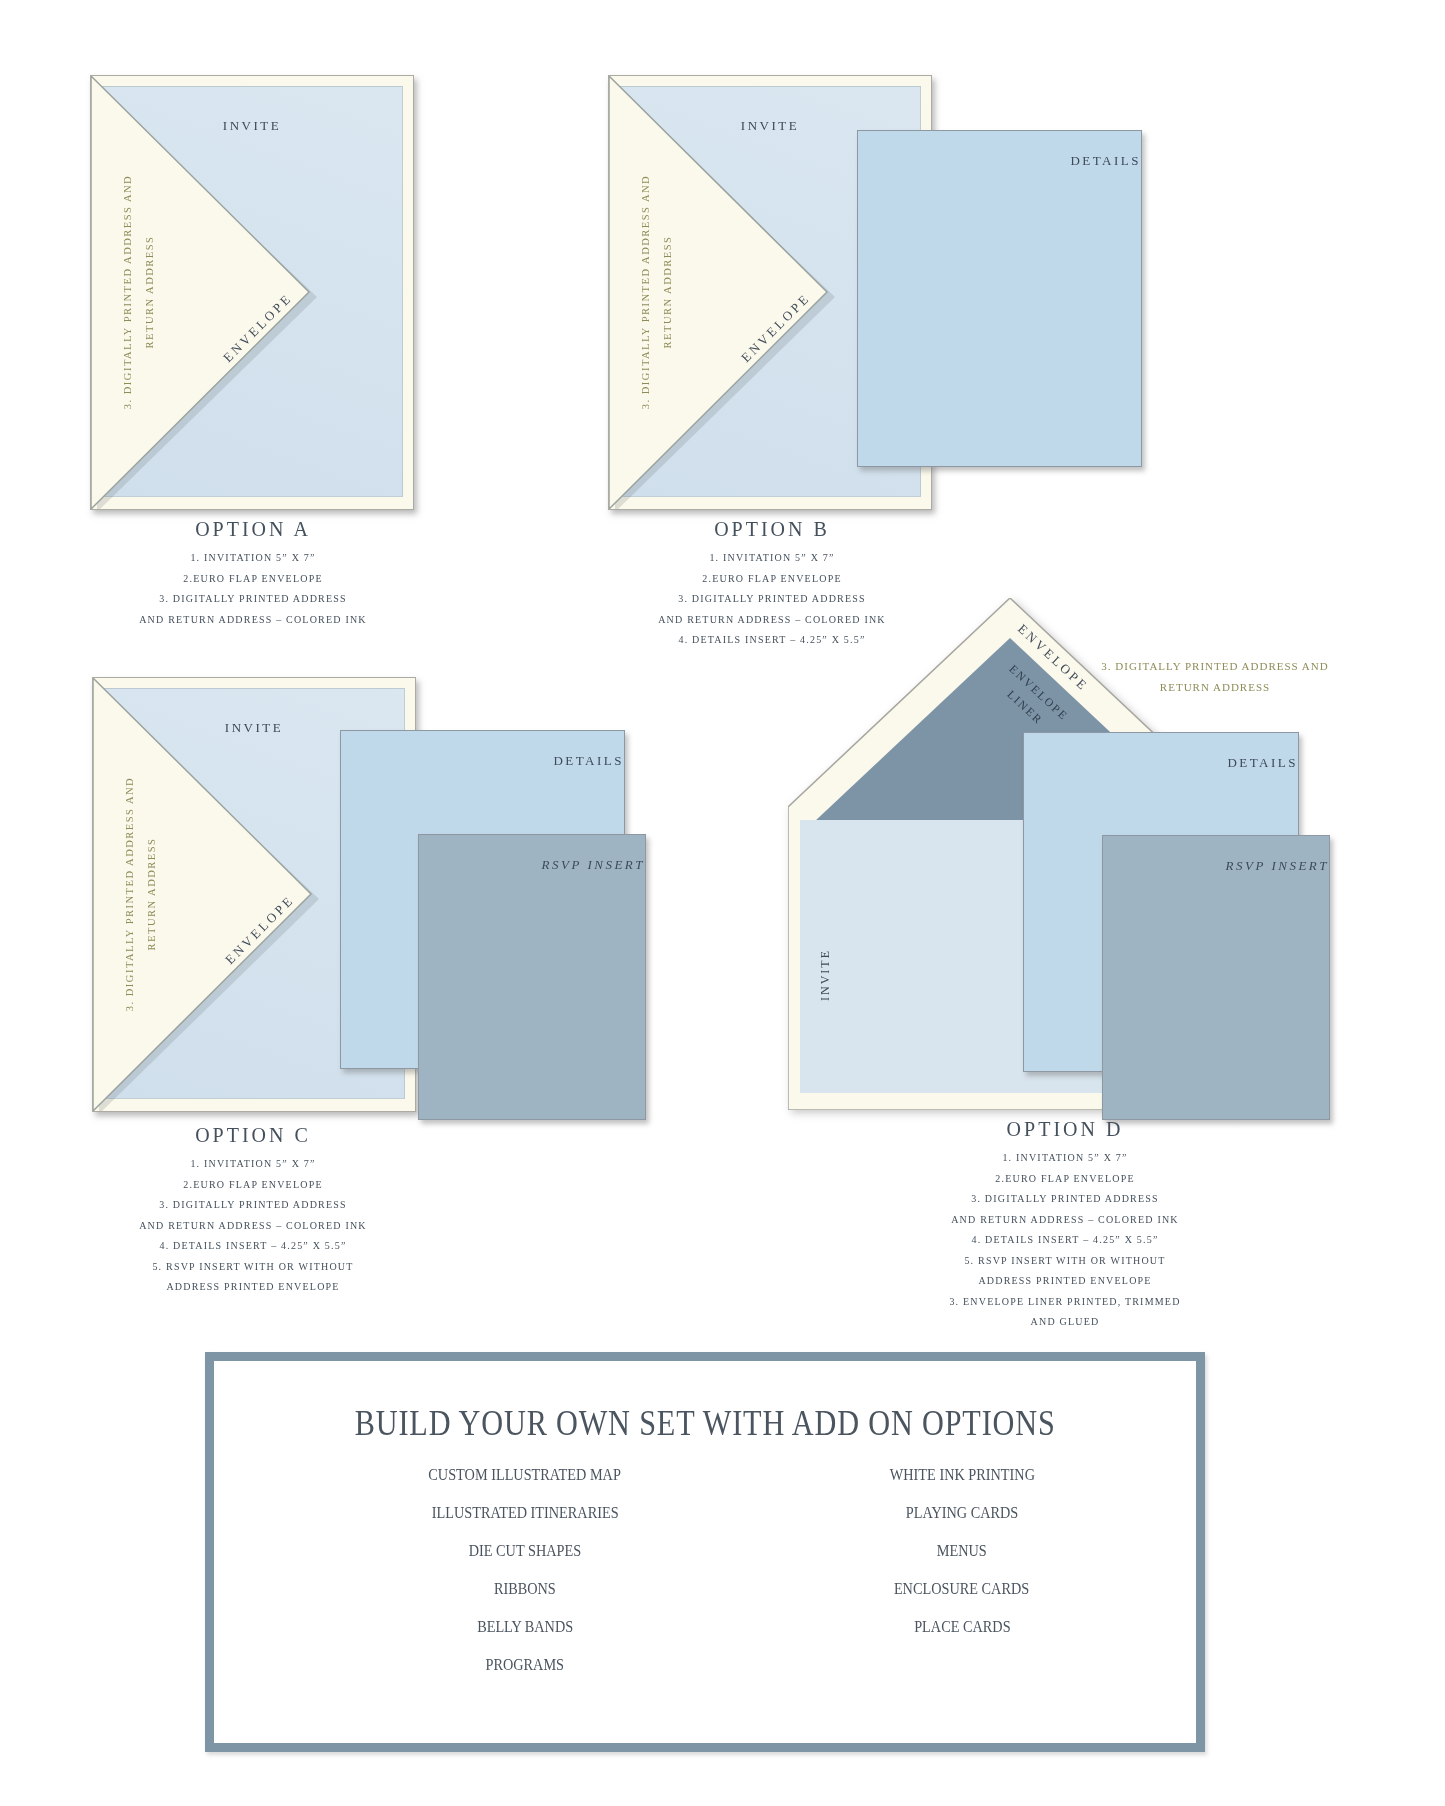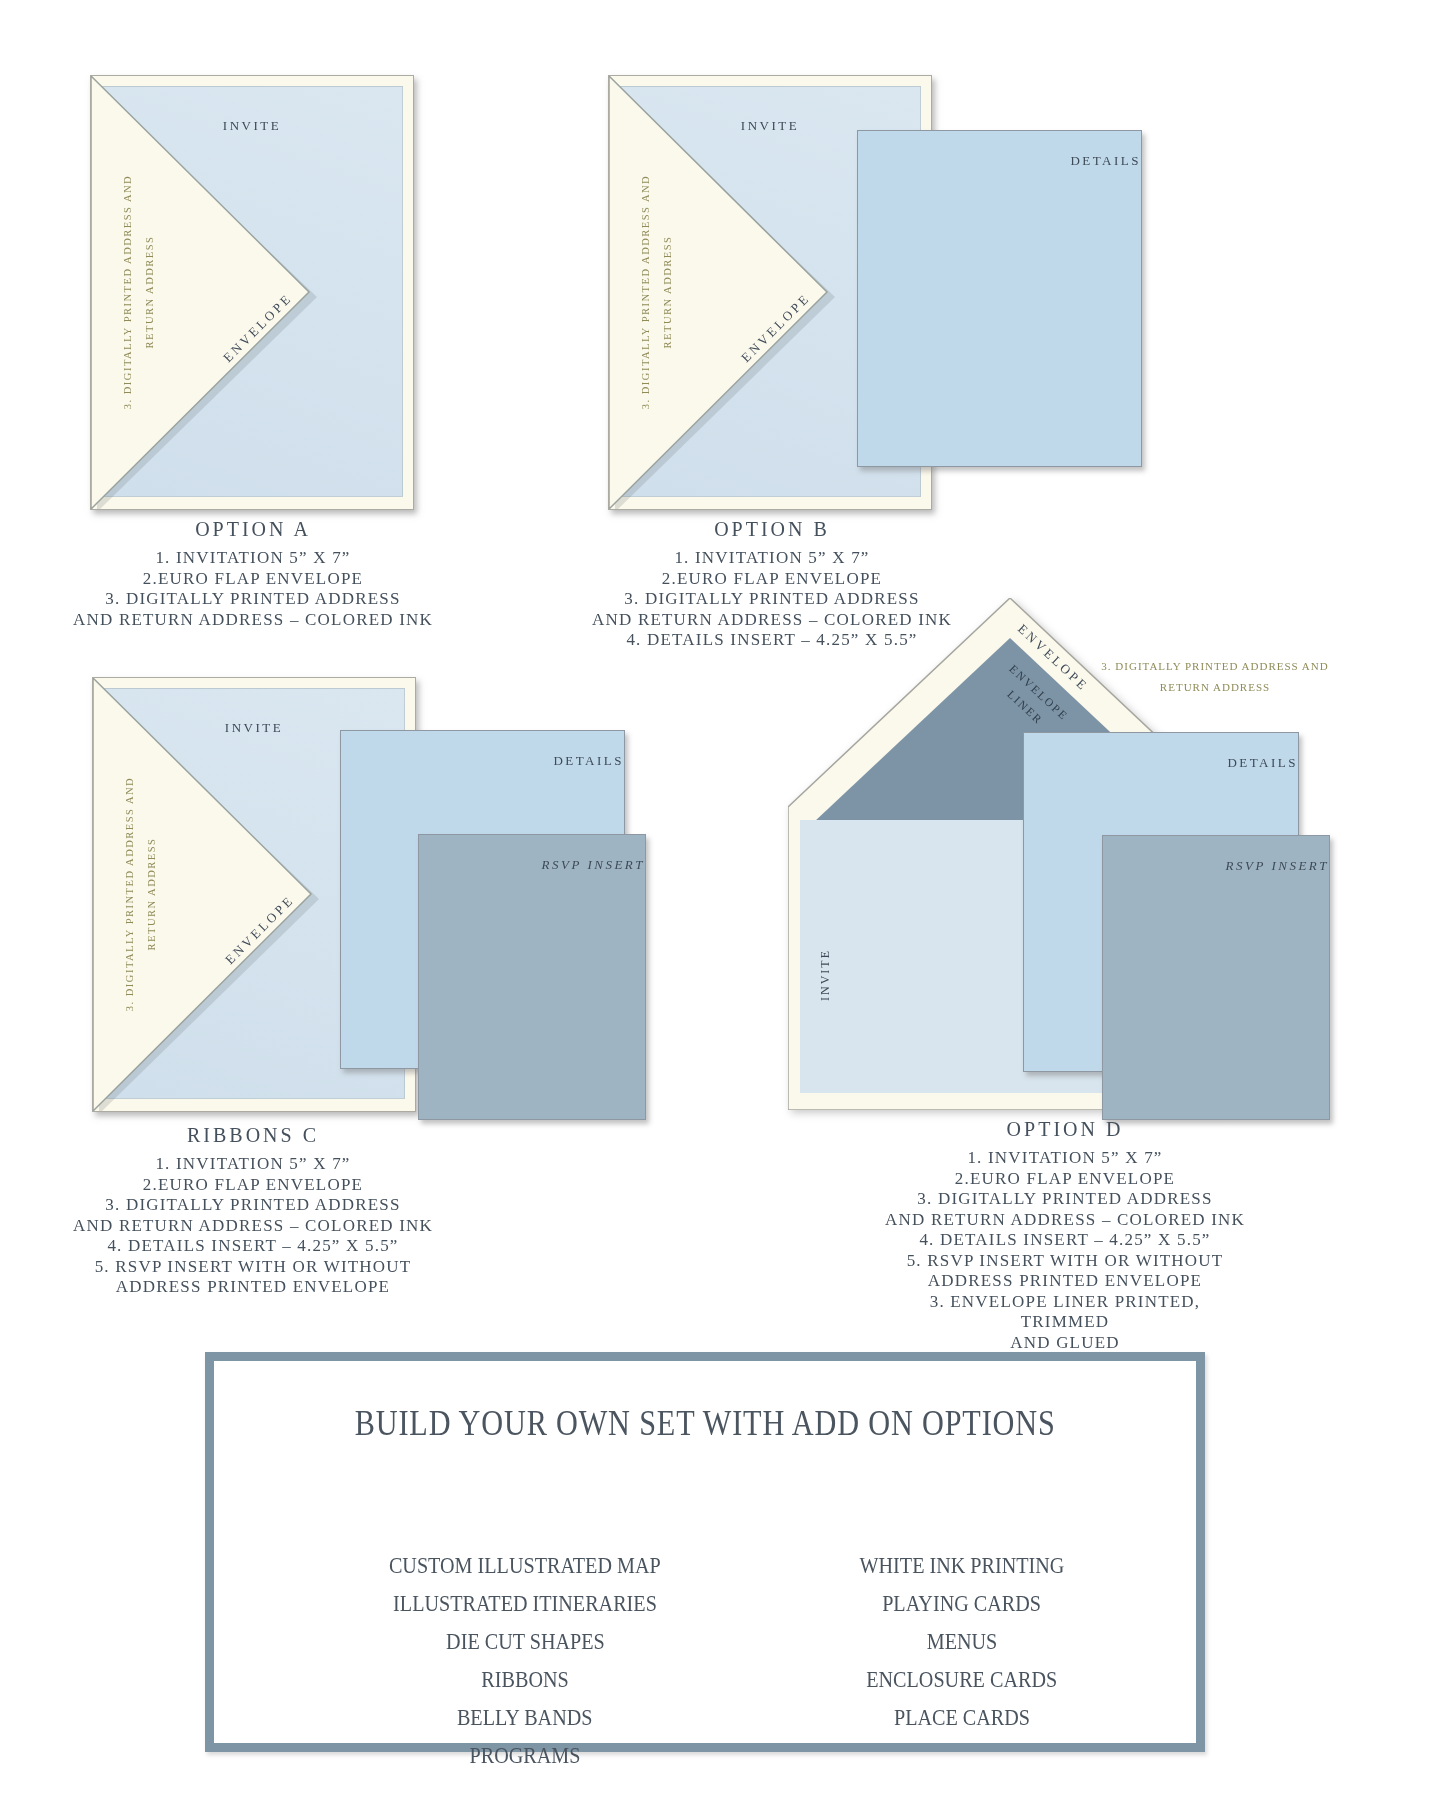--- a/index.html
+++ b/index.html
@@ -52,33 +52,33 @@
     position:absolute; left:1085px; top:656px; width:260px; text-align:center;
     font-size:11px; letter-spacing:1px; line-height:21px; color:var(--olive);
   }
   
   .cap-title {
     position:absolute; width:360px; text-align:center;
     font-size:20px; letter-spacing:3px; color:var(--text_dark);
   }
   .cap-lines {
     position:absolute; width:360px; text-align:center;
-    font-size:17px; letter-spacing:1.2px; line-height:20.5px; color:var(--text_dark);
+    font-size:10px; letter-spacing:1.2px; line-height:20.5px; color:var(--text_dark);
   }
   
   .addons-box {
     position:absolute; left:205px; top:1352px; width:1000px; height:400px;
     box-sizing:border-box; border:9px solid var(--box_border); background:#fff;
     box-shadow:2px 3px 4px rgba(150,150,150,.35);
   }
   .addons-title {
     position:absolute; left:205px; top:1402px; width:1000px; text-align:center;
     font-size:36px; letter-spacing:1px; color:#4b5560;
   }
-  .addon-col { position:absolute; top:1546px; width:440px; font-size:24px; color:#4a545f; }
+  .addon-col { position:absolute; top:1456px; width:440px; font-size:17px; color:#4a545f; }
   .addon-col-left { left:305px; }
   .addon-col-right { left:742px; }
   .addon-item { height:38px; line-height:38px; text-align:center; }
   .cond { display:inline-block; transform:scaleX(0.84); transform-origin:center; white-space:nowrap; }
 </style>
 </head>
 <body>
 
 <div class="page">
 
@@ -140,21 +140,21 @@
       <div>RETURN ADDRESS</div>
     </div>
     <div class="rot lbl env-diag-lbl" style="left:167px; top:252px;">ENVELOPE</div>
   </div>
   <div class="card card-details" style="left:340px; top:730px; width:283px; height:337px;">
     <span class="lbl">DETAILS</span>
   </div>
   <div class="card card-rsvp" style="left:418px; top:834px; width:226px; height:284px;">
     <span class="lbl">RSVP INSERT</span>
   </div>
-  <div class="cap-title" style="left:73px; top:1124px;">RIBBONS C</div>
+  <div class="cap-title" style="left:73px; top:1124px;">OPTION C</div>
   <div class="cap-lines" style="left:73px; top:1154px;">
     <div>1. INVITATION 5” X 7”</div>
     <div>2.EURO FLAP  ENVELOPE</div>
     <div>3. DIGITALLY PRINTED ADDRESS</div>
     <div>AND RETURN ADDRESS – COLORED INK</div>
     <div>4. DETAILS INSERT – 4.25” X 5.5”</div>
     <div>5. RSVP INSERT WITH OR WITHOUT</div>
     <div>ADDRESS PRINTED ENVELOPE</div>
   </div>
 

